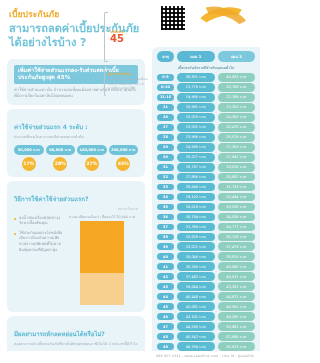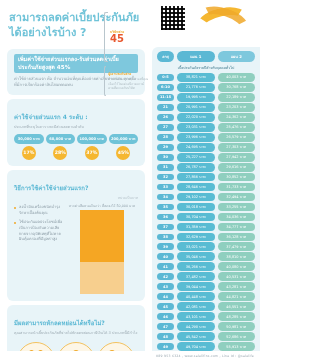--- a/index.html
+++ b/index.html
@@ -359,20 +359,21 @@
   }
 </style>
 </head>
 <body>
 
 <div id="page">
 
   <div class="left-col">
 
     <div class="headline-wrap">
+      <div class="headline-main">เบี้ยประกันภัย</div>
       <div class="headline-sub">สามารถลดค่าเบี้ยประกันภัยได้อย่างไรบ้าง ?</div>
     </div>
 
     <div class="panel">
       <div class="panel-title">เพิ่มค่าใช้จ่ายส่วนแรกลง-รับส่วนลดค่าเบี้ยประกันภัยสูงสุด 45%</div>
       <div class="panel-body">ค่าใช้จ่ายส่วนแรก คือ จำนวนเงินที่คุณต้องจ่ายค่าเสียหายก่อน ทุกครั้งที่มีการเรียกร้องค่าสินไหมทดแทน</div>
     </div>
 
     <div class="panel">
       <div class="panel-title plain">ค่าใช้จ่ายส่วนแรก 4 ระดับ :</div>

